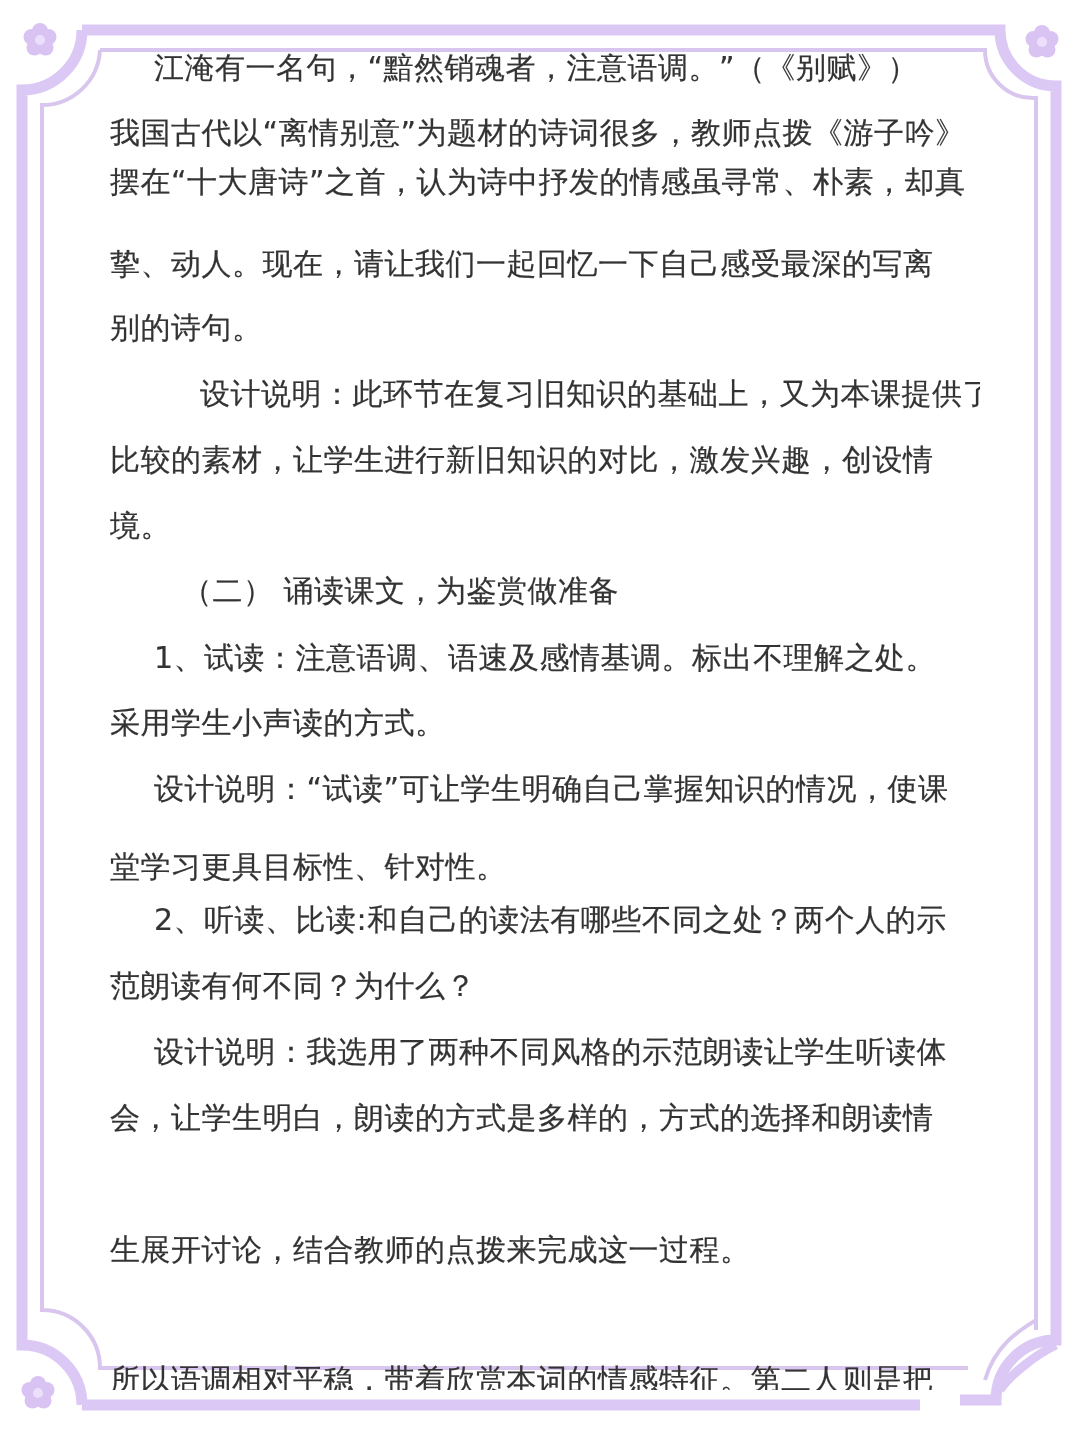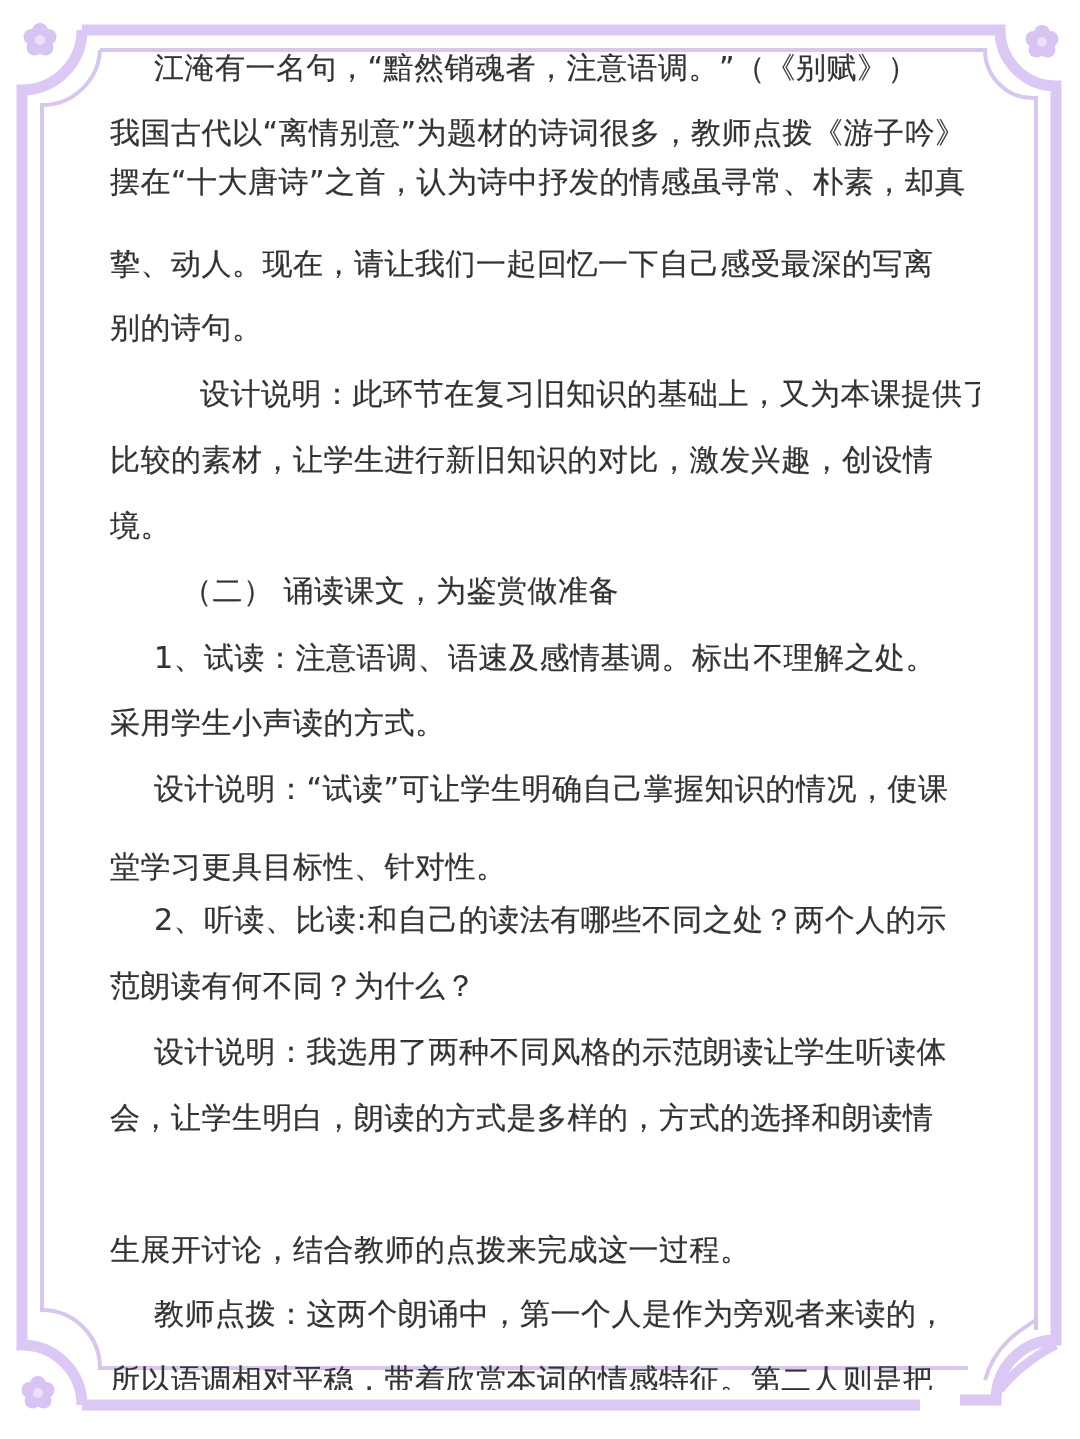--- a/index.html
+++ b/index.html
@@ -78,16 +78,15 @@
   <div class="line indent2" style="top:533px;">（二）  诵读课文，为鉴赏做准备</div>
   <div class="line indent" style="top:600px;">1、试读：注意语调、语速及感情基调。标出不理解之处。</div>
   <div class="line" style="top:665px;">采用学生小声读的方式。</div>
   <div class="line indent" style="top:731px;">设计说明：“试读”可让学生明确自己掌握知识的情况，使课</div>
   <div class="line" style="top:797px;margin-top:12px;">堂学习更具目标性、针对性。</div>
   <div class="line indent" style="top:862px;">2、听读、比读:和自己的读法有哪些不同之处？两个人的示</div>
   <div class="line" style="top:928px;">范朗读有何不同？为什么？</div>
   <div class="line indent" style="top:994px;">设计说明：我选用了两种不同风格的示范朗读让学生听读体</div>
   <div class="line" style="top:1060px;">会，让学生明白，朗读的方式是多样的，方式的选择和朗读情</div>
   <div class="line" style="top:1192px;">生展开讨论，结合教师的点拨来完成这一过程。</div>
-  <div class="line indent" style="top:1256px;">教师点拨：这两个朗诵中，第一个人是作为旁观者来读的，</div>
   <div class="line" style="top:1322px;">所以语调相对平稳，带着欣赏本词的情感特征。第二人则是把</div>
 
 </div>
 
 </body></html>

